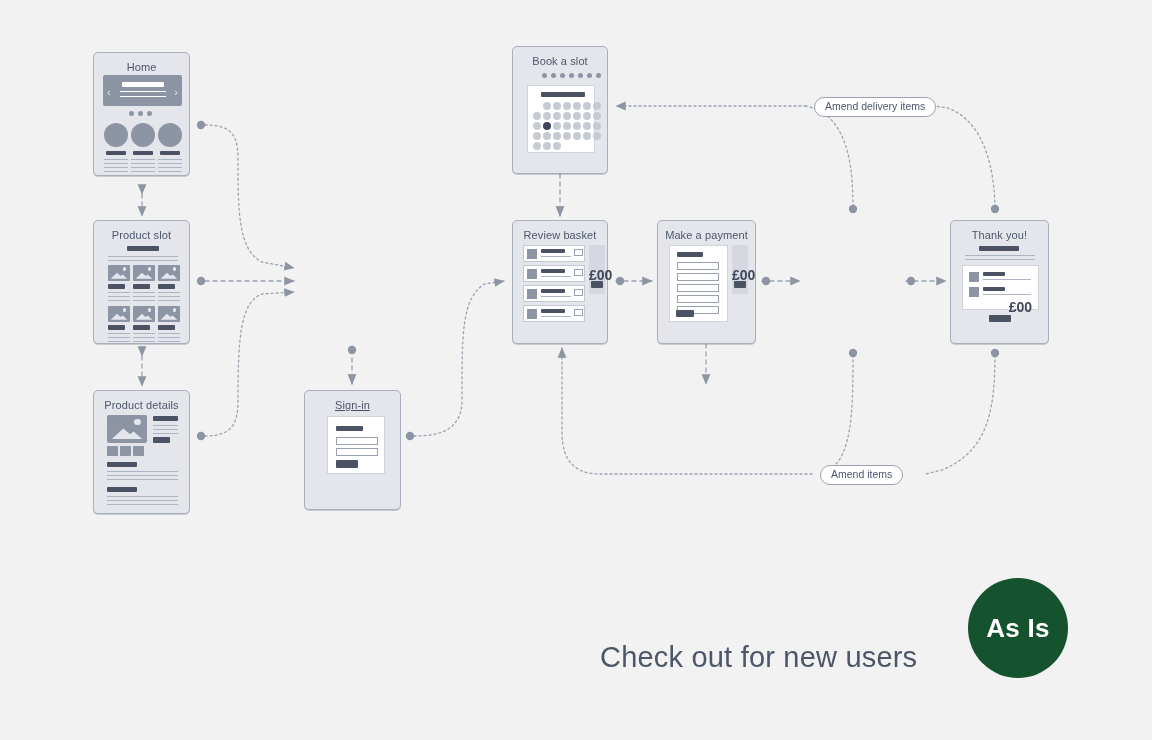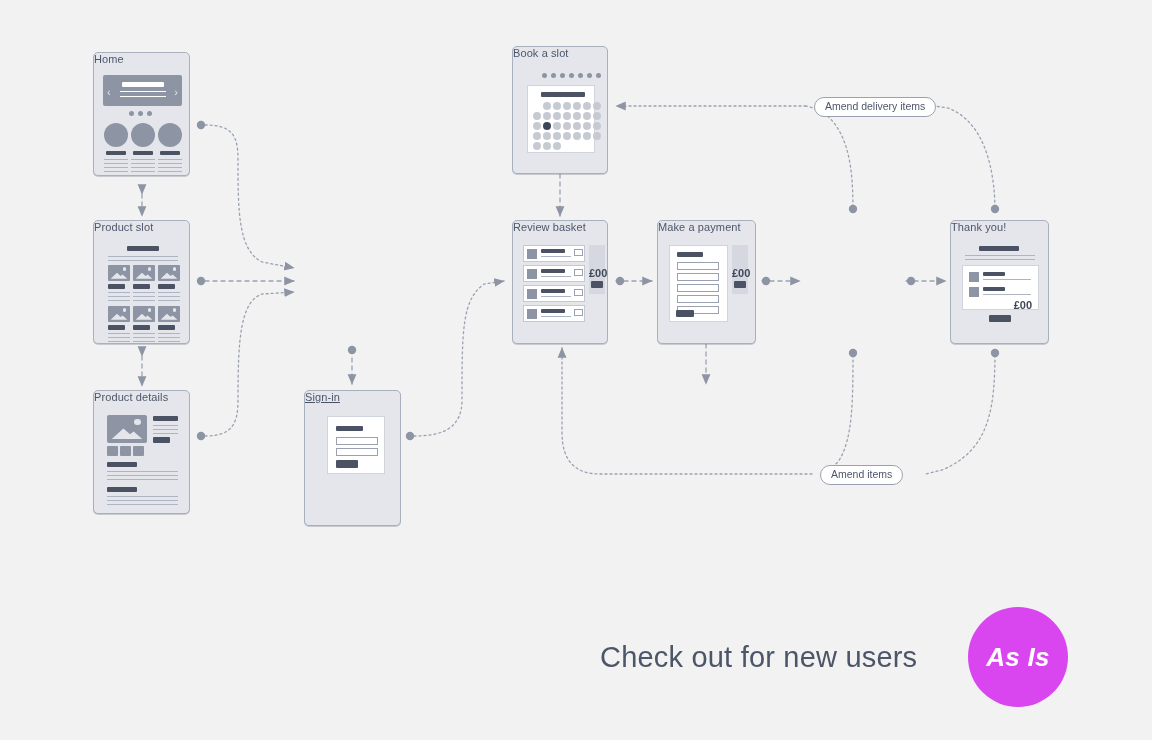--- a/index.html
+++ b/index.html
@@ -17,24 +17,24 @@
   
   .card{
     position:absolute;
     background:#e4e6ec;
     border:1px solid #a9b0bd;
     border-radius:5px;
     box-sizing:border-box;
     box-shadow:0 1px 0 rgba(120,128,140,.35);
   }
   .card-title{
-    text-align:left;
+    text-align:center;
     font-size:11px;
     color:#4d566b;
-    padding-top:0;
+    padding-top:8px;
     letter-spacing:.1px;
     line-height:12px;
   }
   .screen{
     position:absolute;
     background:#ffffff;
     border:1px solid #cfd4dd;
     box-sizing:border-box;
   }
   .bar{background:#4a5263;border-radius:1px;position:absolute;}
@@ -99,21 +99,21 @@
   .badge{
     position:absolute;
     border-radius:50%;
     display:flex;align-items:center;justify-content:center;
     color:#fff;font-size:26px;font-weight:bold;letter-spacing:.3px;
   }
 
   
   .brow{position:absolute;background:#fff;border:1px solid #c3c8d2;box-sizing:border-box;}
   .price-col{position:absolute;background:#d5d8e0;box-sizing:border-box;}
-  .price-txt{position:absolute;font-size:11px;color:#3f4758;font-weight:bold;}
+  .price-txt{position:absolute;font-size:14px;color:#3f4758;font-weight:bold;}
 
   .checkmark{position:absolute;border:1.5px solid #6e7788;border-radius:50%;box-sizing:border-box;}
   .checkmark:after{
     content:"";position:absolute;left:25%;top:30%;width:42%;height:20%;
     border-left:1.5px solid #6e7788;border-bottom:1.5px solid #6e7788;
     transform:rotate(-45deg);
   }
   .chev{position:absolute;font-size:11px;color:#e4e6ec;line-height:1;}
 </style>
 </head>
@@ -315,21 +315,21 @@
     <div class="line" style="left:13px;top:84px;width:71px;"></div>
     <div class="line" style="left:13px;top:88px;width:71px;"></div>
 
     <div class="bar" style="left:13px;top:96px;width:30px;height:5px;"></div>
     <div class="line" style="left:13px;top:105px;width:71px;"></div>
     <div class="line" style="left:13px;top:109px;width:71px;"></div>
     <div class="line" style="left:13px;top:113px;width:71px;"></div>
   </div>
 
 
-  <div class="card" style="left:304px;top:390px;width:97px;height:136px;text-decoration:underline;">
+  <div class="card" style="left:304px;top:390px;width:97px;height:120px;text-decoration:underline;">
     <div class="card-title">Sign-in</div>
     <div class="screen" style="left:22px;top:25px;width:58px;height:58px;">
       <div class="bar" style="left:8px;top:9px;width:27px;height:5px;"></div>
       <div class="field" style="left:8px;top:20px;width:42px;height:8px;"></div>
       <div class="field" style="left:8px;top:31px;width:42px;height:8px;"></div>
       <div class="btn-dark" style="left:8px;top:43px;width:22px;height:8px;"></div>
     </div>
   </div>
 
   <div class="card" style="left:512px;top:46px;width:96px;height:128px;">
@@ -456,17 +456,17 @@
       <div class="price-txt" style="right:6px;top:33px;">£00</div>
     </div>
     <div class="btn-dark" style="left:38px;top:94px;width:22px;height:7px;"></div>
   </div>
 
 
   <div class="pill" style="left:814px;top:97px;">Amend delivery items</div>
   <div class="pill" style="left:820px;top:465px;">Amend items</div>
 
   <div class="footer-title" style="left:600px;top:641px;">Check out for new users</div>
-  <div class="badge" style="left:968px;top:607px;width:100px;height:100px;background:#d946ef;font-style:italic;">
+  <div class="badge" style="left:968px;top:578px;width:100px;height:100px;background:#14532d;">
     <span>As Is</span>
   </div>
 
 </div>
 
 </body></html>

